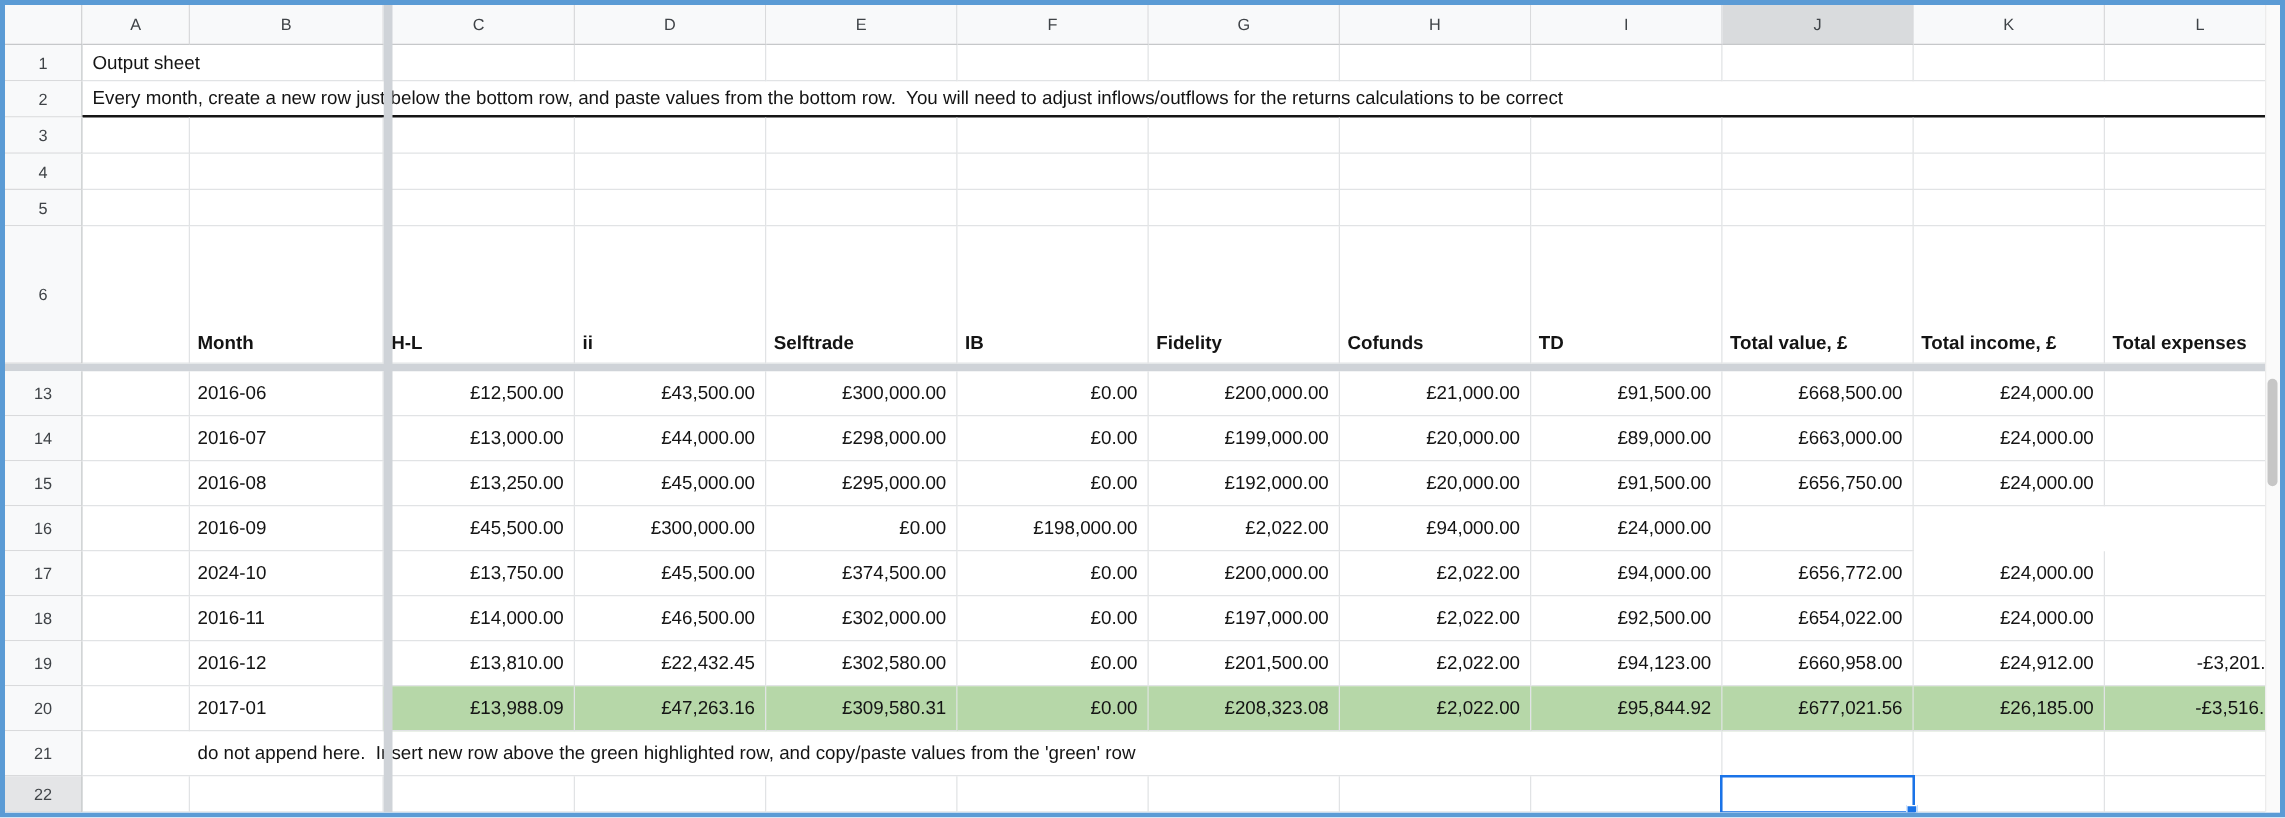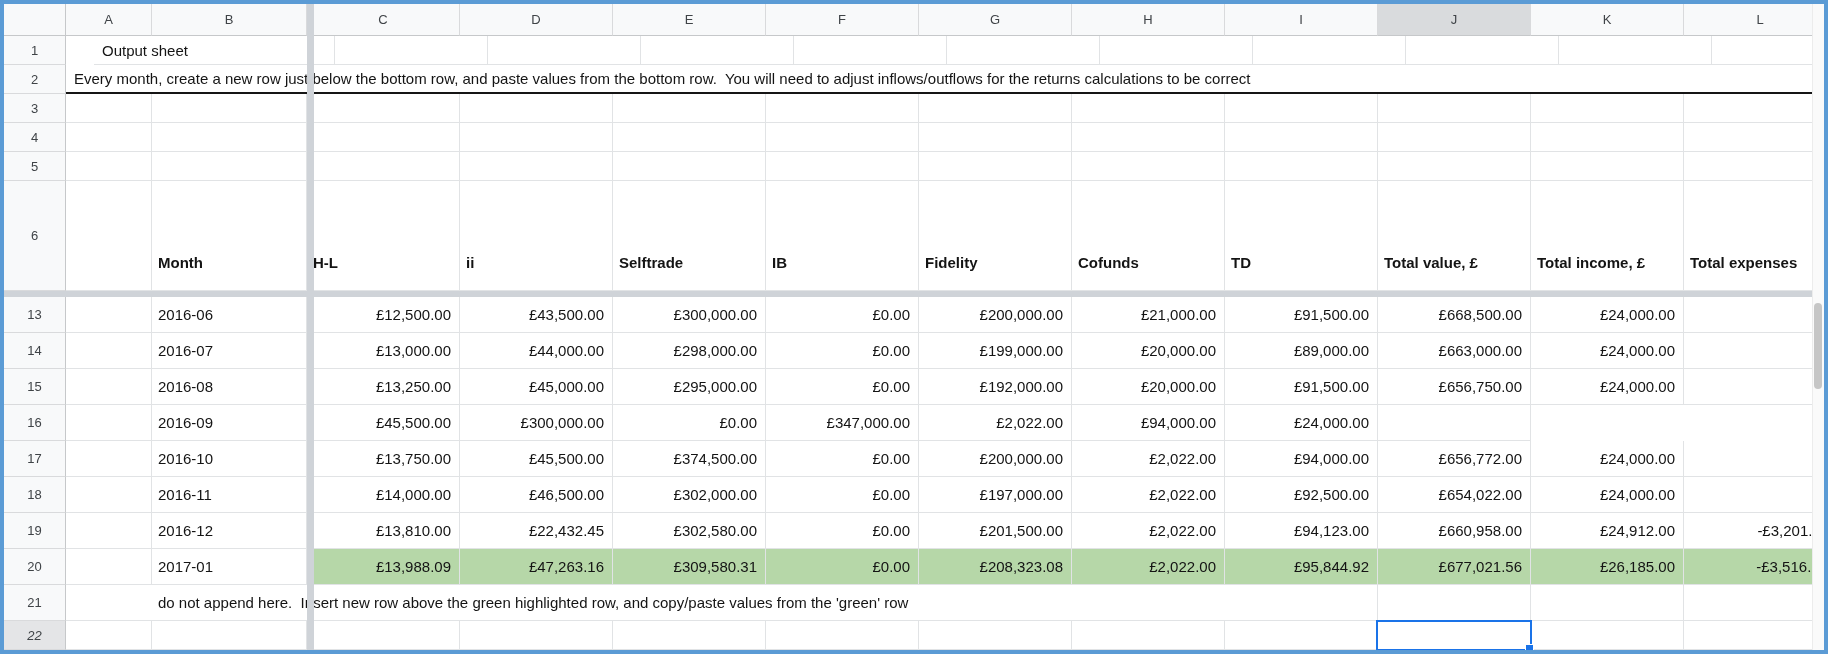--- a/index.html
+++ b/index.html
@@ -14,35 +14,35 @@
   .grid{position:relative;width:1820px;height:646px;overflow:hidden;background:#fff;}
   .row{display:flex;height:29px;flex:none;}
   .row.hdr{height:32px;}
   .row.tall{height:110px;}
   .row.data{height:36px;}
   .c{box-sizing:border-box;flex:none;border-right:1px solid var(--grid);border-bottom:1px solid var(--grid);
     overflow:hidden;white-space:nowrap;font-size:15px;color:#141414;display:flex;align-items:center;}
   .rh{width:62px;justify-content:center;background:var(--hdrbg);
     border-right:1px solid var(--hdrline);border-bottom:1px solid var(--hdrline2);
     color:#3f4347;font-size:13px;}
-  .rh.sel{background:var(--rowselhdr);font-style:italic;}
+  .rh.sel{background:var(--rowselhdr);}
   .ch{justify-content:center;background:var(--hdrbg);border-bottom:1px solid var(--hdrline);
     border-right:1px solid var(--hdrline2);color:#3f4347;font-size:13px;}
   .ch.sel{background:var(--hdrsel);}
   .corner{width:62px;background:var(--hdrbg);border-right:1px solid var(--hdrline);
     border-bottom:1px solid var(--hdrline);}
   .ca{width:86px;}
   .cb{width:155px;}
   .cn{width:153px;}
   .num{justify-content:flex-end;padding-right:8px;}
   .txt{justify-content:flex-start;padding-left:6px;}
   .bold{font-weight:700;}
-  .balign{align-items:flex-end;padding-bottom:19px;}
+  .balign{align-items:flex-end;padding-bottom:7px;}
   .green{background:var(--green);text-align:right;}
-  .noteAB{width:241px;padding-left:8px;white-space:pre;margin-left:28px;}
+  .noteAB{width:241px;padding-left:8px;white-space:pre;}
   .noteAL{width:1771px;padding-left:8px;white-space:pre;border-bottom:2px solid var(--blackline);border-right:none;}
   .noteAI{width:1312px;padding-left:92px;white-space:pre;}
   .fbar{height:6px;width:1820px;background:var(--freeze);flex:none;}
   .vfreeze{position:absolute;left:303px;top:0;width:7px;height:646px;background:var(--freeze);z-index:5;}
   .sb-track{position:absolute;right:0;top:0;width:11px;height:646px;background:#fafafa;
     border-left:1px solid #ececec;z-index:6;}
   .sb-thumb{position:absolute;left:1px;top:299px;width:8px;height:86px;background:var(--thumb);border-radius:4px;}
   .selbox{position:absolute;left:1372px;top:616px;width:156px;height:31px;box-sizing:border-box;
     border:2px solid var(--selection);z-index:7;background:transparent;}
   .fillhandle{position:absolute;left:1521px;top:640px;width:7px;height:7px;background:var(--selection);
@@ -193,30 +193,30 @@
           <div class="c cn num">£24,000.00</div>
           <div class="c cn num"></div>
         </div>
         <div class="row data">
           <div class="c rh">16</div>
           <div class="c ca"></div>
           <div class="c cb txt">2016-09</div>
           <div class="c cn num">£45,500.00</div>
           <div class="c cn num">£300,000.00</div>
           <div class="c cn num">£0.00</div>
-          <div class="c cn num">£347,000.00</div>
+          <div class="c cn num">£198,000.00</div>
           <div class="c cn num">£2,022.00</div>
           <div class="c cn num">£94,000.00</div>
           <div class="c cn num">£24,000.00</div>
           <div class="c cn num"></div>
         </div>
         <div class="row data">
           <div class="c rh">17</div>
           <div class="c ca"></div>
-          <div class="c cb txt">2016-10</div>
+          <div class="c cb txt">2024-10</div>
           <div class="c cn num">£13,750.00</div>
           <div class="c cn num">£45,500.00</div>
           <div class="c cn num">£374,500.00</div>
           <div class="c cn num">£0.00</div>
           <div class="c cn num">£200,000.00</div>
           <div class="c cn num">£2,022.00</div>
           <div class="c cn num">£94,000.00</div>
           <div class="c cn num">£656,772.00</div>
           <div class="c cn num">£24,000.00</div>
           <div class="c cn num"></div>

